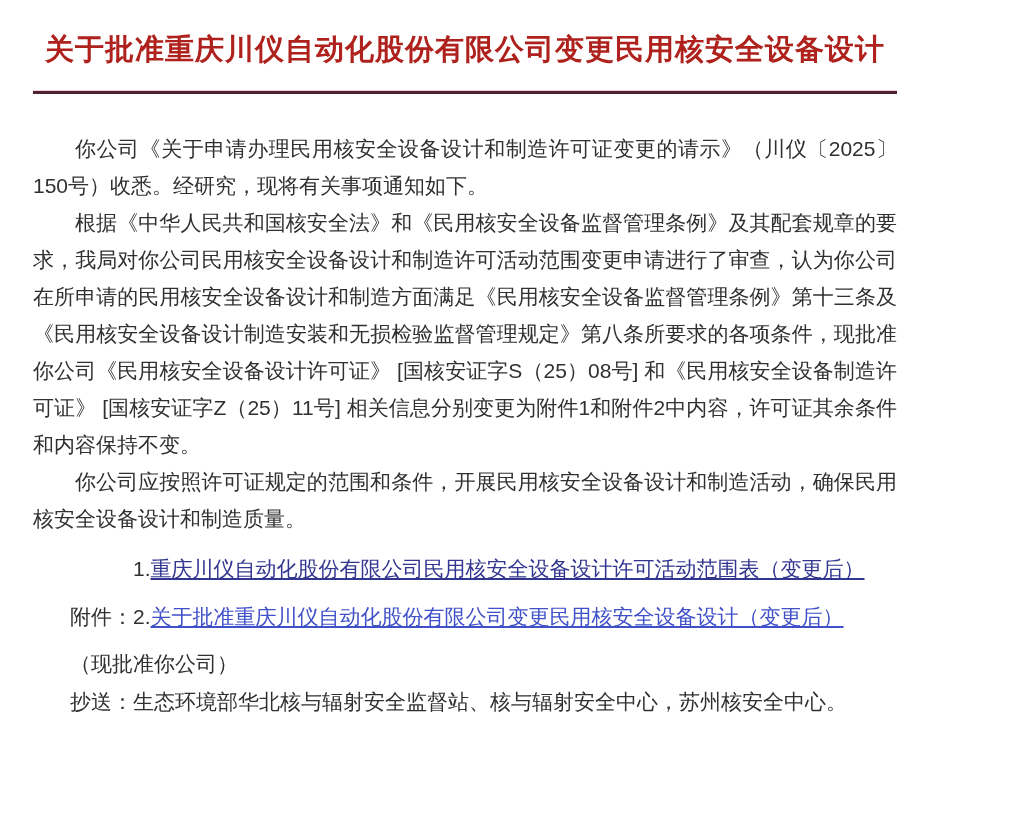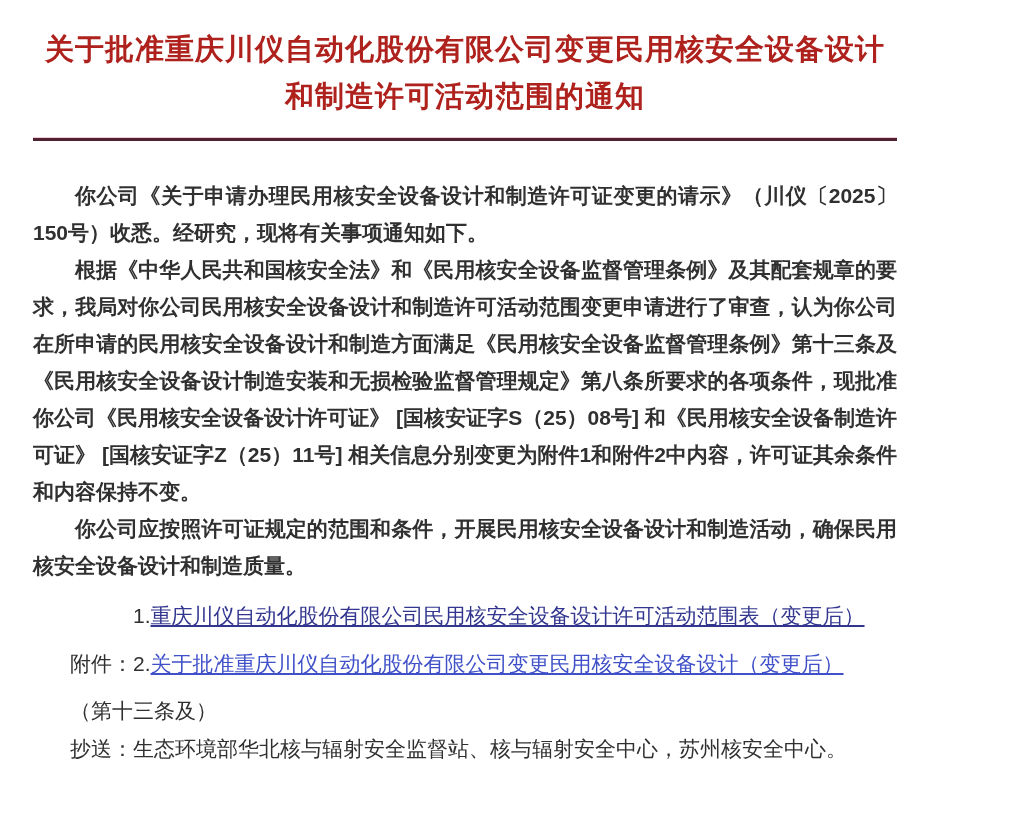--- a/index.html
+++ b/index.html
@@ -42,21 +42,21 @@
   }
   
   .doc-body {
     padding: 36px 33px 0 33px;
     color: var(--body-text, #303030);
     font-size: 21px;
     line-height: 37px;
     text-align: justify;
   }
   .salutation { text-indent: 0; }
-  .para { text-indent: 2em; font-weight: bold; }
+  .para { text-indent: 2em; }
   
   .attachments {
     display: flex;
     align-items: flex-end;
     margin: 12px 0 0 37px;
     line-height: 40px;
     text-align: left;
   }
   .att-label { white-space: nowrap; }
   .att-items { display: flex; flex-direction: column; gap: 8px; }
@@ -75,21 +75,20 @@
   .public-note { margin: 8px 0 0 37px; line-height: 38px; text-align: left; }
   .cc-line     { margin: 0 0 0 37px;  line-height: 38px; text-align: left; }
 </style>
 </head>
 <body>
 
 <div class="page">
 
   <header class="title-block">
     <div class="title-line">关于批准重庆川仪自动化股份有限公司变更民用核安全设备设计</div>
-    <div class="title-line">和制造许可活动范围的通知</div>
   </header>
 
   <div class="separator">
     <div class="sep-light"></div>
     <div class="sep-dark"></div>
   </div>
 
   <main class="doc-body">
 
 
@@ -107,19 +106,19 @@
         </div>
         <div class="att-item">
           <span class="att-number">2.</span><a class="att-link manufacture">关于批准重庆川仪自动化股份有限公司变更民用核安全设备设计（变更后）</a>
         </div>
       </div>
     </div>
 
     <div class="signature">
     </div>
 
-    <p class="public-note">（第十三条及）</p>
+    <p class="public-note">（现批准你公司）</p>
 
     <p class="cc-line">抄送：生态环境部华北核与辐射安全监督站、核与辐射安全中心，苏州核安全中心。</p>
 
   </main>
 
 </div>
 
 </body></html>

